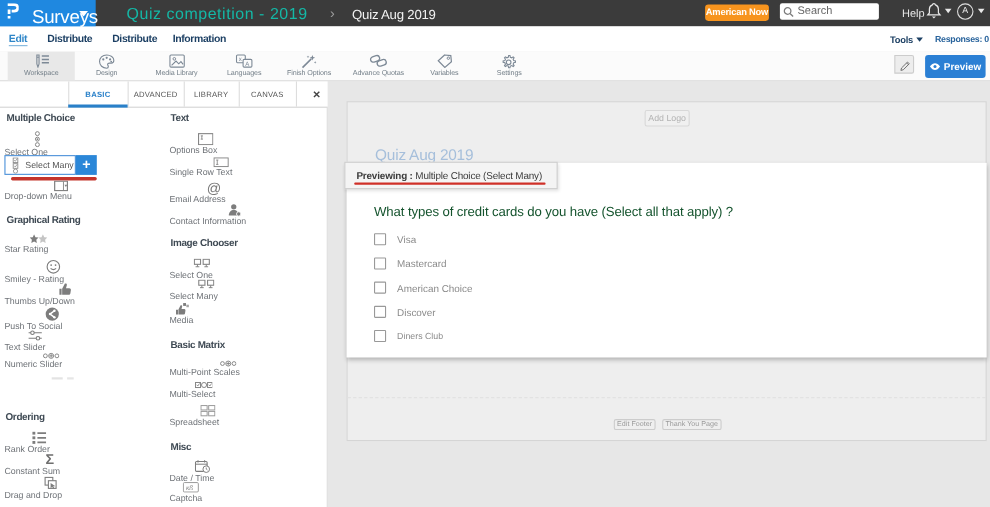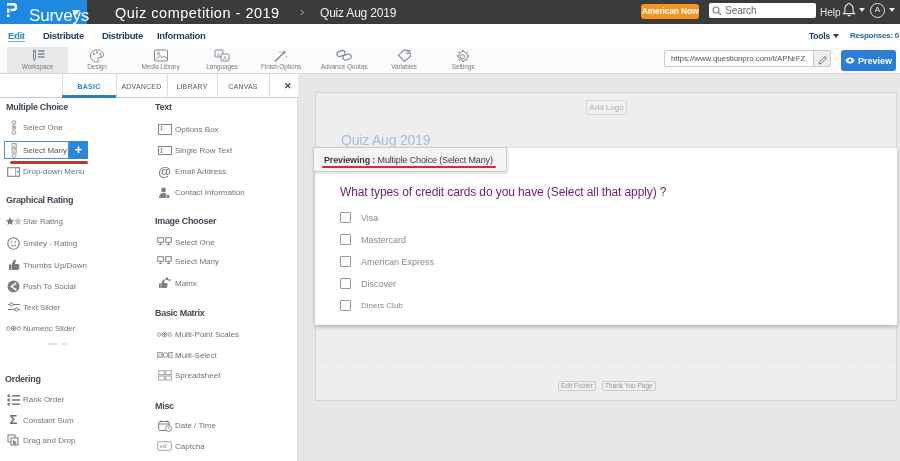--- a/index.html
+++ b/index.html
@@ -3,25 +3,25 @@
 <meta charset="utf-8">
 <style>
   * { margin:0; padding:0; box-sizing:border-box; }
   html,body { width:900px; height:461px; overflow:hidden; }
   body { font-family:"Liberation Sans", sans-serif; position:relative; background:#e7e7e7; }
 
   
   #topbar { position:absolute; left:0; top:0; width:900px; height:24px; background:#3b3b3b; }
   #logo { position:absolute; left:0; top:0; width:87px; height:25px; background:#1f88e0; }
   #surveys { position:absolute; left:29px; top:5.5px; color:#fff; font-size:17px; letter-spacing:-0.2px; }
-  #bc1 { position:absolute; left:115px; top:4.5px; color:#ffffff; font-size:14.5px; letter-spacing:0.5px; }
+  #bc1 { position:absolute; left:115px; top:4.5px; color:#14b8a6; font-size:14.5px; letter-spacing:0.5px; }
   #bcsep { position:absolute; left:300px; top:4px; color:#9b9b9b; font-size:13px; }
   #bc2 { position:absolute; left:320px; top:6px; color:#f2f2f2; font-size:12px; letter-spacing:-0.2px; }
   #upgrade { position:absolute; left:641px; top:4px; width:58px; height:15px; background:#f7941e; border-radius:3px; color:#fff; font-size:8.5px; font-weight:bold; text-align:center; line-height:15px; white-space:nowrap; letter-spacing:-0.2px; }
-  #searchbox { position:absolute; left:709px; top:3px; width:107px; height:15px; background:#fff; border-radius:2px; }
+  #searchbox { position:absolute; left:709px; top:3px; width:90px; height:15px; background:#fff; border-radius:2px; }
   #searchbox span { position:absolute; left:16px; top:2px; font-size:10px; color:#666; }
   #help { position:absolute; left:820px; top:7px; color:#e8e8e8; font-size:10px; }
   #belltri { position:absolute; left:859px; top:8px; width:0; height:0; border-left:3.5px solid transparent; border-right:3.5px solid transparent; border-top:4.5px solid #e8e8e8; }
   #avatar { position:absolute; left:870px; top:2.5px; width:15px; height:15px; border:1.5px solid #ddd; border-radius:50%; color:#eee; font-size:8px; text-align:center; line-height:12px; }
   #avtri { position:absolute; left:889px; top:8px; width:0; height:0; border-left:3.5px solid transparent; border-right:3.5px solid transparent; border-top:4.5px solid #e8e8e8; }
 
   
   #navrow { position:absolute; left:0; top:24px; width:900px; height:23px; background:#fff; }
   .navitem { position:absolute; top:6px; font-size:9.5px; font-weight:bold; color:#1d4064; letter-spacing:-0.35px; white-space:nowrap; }
   #nav-edit { left:8px; color:#2e86c8; border-bottom:1.5px solid #7db4dc; padding-bottom:0px; }
@@ -46,41 +46,41 @@
   .tabsep { position:absolute; top:0; width:1px; height:23px; background:#ddd; }
   #addq { position:absolute; left:8px; top:25px; font-size:8.5px; font-weight:bold; color:#333; letter-spacing:-0.45px; white-space:nowrap; }
   .tab { position:absolute; top:8.5px; font-size:7px; color:#555; letter-spacing:0.2px; text-align:center; white-space:nowrap; }
   #tab-basic { color:#2980c9; font-weight:bold; }
   #tab-basic-line { position:absolute; left:62px; top:21px; width:54px; height:2.5px; background:#2980c9; }
   #tabx { position:absolute; left:284px; top:7px; font-size:9px; font-weight:bold; color:#444; }
 
   
   #sidebar { position:absolute; left:0; top:98px; width:298px; height:363px; background:#fff; border-right:1px solid #ddd; }
   .hdr { position:absolute; font-size:9px; font-weight:bold; color:#3f4a54; letter-spacing:-0.3px; white-space:nowrap; }
-  .item { position:absolute; height:16px; display:flex; align-items:center; }
+  .item { position:absolute; height:16px; display:flex; align-items:flex-end;flex-direction:column; }
   .item .txt { font-size:8px; color:#6e7277; white-space:nowrap; }
   .ic { flex:0 0 auto; display:flex; align-items:center; justify-content:center; }
   .c1 .ic { width:19px; }
   .c2 .ic { width:21px; }
 
   
   #selmany-box { position:absolute; left:4px; top:43px; width:65px; height:18px; background:#fff; border:1px solid #4a90d9; display:flex; align-items:center; }
   #selmany-plus { position:absolute; left:69px; top:43px; width:19px; height:18px; background:#2b87d8; color:#fff; font-size:13px; font-weight:bold; text-align:center; line-height:17px; }
   #selmany-line { position:absolute; left:10px; top:62.5px; width:78px; height:3px; background:#c4342b; border-radius:2px; }
 
   
   #mainbg { position:absolute; left:298px; top:74px; width:602px; height:387px; background:#e7e7e7; }
   #card { position:absolute; left:315px; top:92px; width:582px; height:309px; background:#eeeeee; border:1px solid #d5d5d5; }
   #addlogo { position:absolute; left:586px; top:100px; width:41px; height:15px; border:1px solid #d8d8d8; border-radius:2px; font-size:8px; color:#b2b2b2; text-align:center; line-height:13px; background:#f0f0f0; }
   #qtitle { position:absolute; left:341px; top:132px; font-size:14px; color:#a6bfdb; letter-spacing:-0.2px; }
   #panel { position:absolute; left:315px; top:148px; width:582px; height:177px; background:#fff; box-shadow:0 2px 4px rgba(0,0,0,0.25); }
   #tooltip { position:absolute; left:313px; top:147px; width:194px; height:25px; background:#f4f4f4; border:1px solid #ccc; box-shadow:1px 2px 3px rgba(0,0,0,0.12); }
   #tooltip .tt { position:absolute; left:10px; top:6.5px; font-size:9px; color:#3a3a3a; letter-spacing:-0.15px; white-space:nowrap; }
   #redline { position:absolute; left:322px; top:165.5px; width:174px; height:2.8px; background:#cf3028; border-radius:2px; }
-  #question { position:absolute; left:340px; top:185px; font-size:12px; color:#701a75; letter-spacing:-0.1px; white-space:nowrap; }
+  #question { position:absolute; left:340px; top:185px; font-size:12px; color:#14532d; letter-spacing:-0.1px; white-space:nowrap; }
   .cb { position:absolute; left:340px; width:11px; height:11px; border:1px solid #999; border-radius:1px; background:#fff; }
   .cblbl { position:absolute; left:361px; font-size:9px; color:#8a8a8a; white-space:nowrap; }
   #divider { position:absolute; left:316px; top:361px; width:580px; height:0; border-top:1px dashed #e2e2e2; }
   .footbtn { position:absolute; top:380.5px; height:10.5px; border:1px solid #ccc; border-radius:2px; font-size:6.5px; color:#9a9a9a; text-align:center; line-height:8.5px; background:#efefef; white-space:nowrap; }
 </style>
 </head>
 <body>
   <div id="topbar">
     <div id="bc1">Quiz competition - 2019</div>
     <div id="bcsep">›</div>
@@ -182,21 +182,20 @@
       </svg>
       <div class="lbl">Variables</div>
     </div>
     <div class="tool" style="left:432px;width:62px">
       <svg width="14" height="14" viewBox="0 0 24 24">
         <path d="M12 1.5 L14 1.5 L14.6 4.2 L16.8 5.1 L19.1 3.6 L20.5 5 L19 7.3 L19.9 9.5 L22.6 10.1 L22.6 12.1 L19.9 12.7 L19 14.9 L20.5 17.2 L19.1 18.6 L16.8 17.1 L14.6 18 L14 20.7 L12 20.7 L11.4 18 L9.2 17.1 L6.9 18.6 L5.5 17.2 L7 14.9 L6.1 12.7 L3.4 12.1 L3.4 10.1 L6.1 9.5 L7 7.3 L5.5 5 L6.9 3.6 L9.2 5.1 L11.4 4.2 Z" fill="none" stroke="#7d8996" stroke-width="1.7" transform="translate(-1,1)"></path>
         <circle cx="12" cy="12.1" r="3.6" fill="none" stroke="#7d8996" stroke-width="1.7" transform="translate(-1,1)"></circle>
       </svg>
       <div class="lbl">Settings</div>
     </div>
-    <div id="urlbox">https://www.questionpro.com/t/APNrFZ</div>
     <div id="urlpencil">
       <svg style="position:absolute;left:4px;top:4px" width="10" height="10" viewBox="0 0 10 10">
         <path d="M1 9 L1.6 6.8 L7 1.4 L8.6 3 L3.2 8.4 Z M6.2 2.2 L7.8 3.8" fill="none" stroke="#6f6f6f" stroke-width="0.9"></path>
       </svg>
     </div>
     <div id="preview">
       <svg width="10" height="7" viewBox="0 0 13 9">
         <path d="M0.5 4.5 C2.5 1.5 4.5 0.5 6.5 0.5 C8.5 0.5 10.5 1.5 12.5 4.5 C10.5 7.5 8.5 8.5 6.5 8.5 C4.5 8.5 2.5 7.5 0.5 4.5 Z" fill="#fff"></path>
         <circle cx="6.5" cy="4.5" r="1.8" fill="#2a7fd4"></circle>
       </svg>
@@ -413,21 +412,21 @@
       <span class="txt">Select Many</span>
     </div>
     <div class="item c2" style="left:154px;top:177px">
       <span class="ic">
         <svg width="13" height="12" viewBox="0 0 13 12">
           <path d="M1 6.5 L2.8 6.5 L2.8 11 L1 11 Z M3.2 11 L8 11 Q9.2 11 9.2 9.8 L9.6 7.2 Q9.6 6 8.4 6 L6 6 L6.6 3.6 Q6.8 2.6 5.8 2.6 L5.2 2.6 L3.2 6.3 Z" fill="#7d7d7d"></path>
           <rect x="7.5" y="0.5" width="2.6" height="2.6" fill="#7d7d7d"></rect>
           <rect x="10.4" y="2" width="2.3" height="2.3" fill="#7d7d7d" opacity="0.7"></rect>
         </svg>
       </span>
-      <span class="txt">Matrix</span>
+      <span class="txt">Media</span>
     </div>
     <div class="hdr" style="left:155px;top:210px">Basic Matrix</div>
     <div class="item c2" style="left:154px;top:228.5px">
       <span class="ic">
         <svg width="15" height="7" viewBox="0 0 17 8">
           <circle cx="2.5" cy="4" r="2" fill="none" stroke="#858585" stroke-width="1"></circle>
           <circle cx="8.5" cy="4" r="2.6" fill="none" stroke="#858585" stroke-width="1"></circle>
           <path d="M6.6 4 L10.4 4 M8.5 2.1 L8.5 5.9" stroke="#858585" stroke-width="1"></path>
           <circle cx="14.5" cy="4" r="2" fill="none" stroke="#858585" stroke-width="1"></circle>
         </svg>
@@ -488,20 +487,20 @@
   <div id="tooltip">
     <span class="tt"><b>Previewing :</b> Multiple Choice (Select Many)</span>
   </div>
   <div id="redline"></div>
   <div id="question">What types of credit cards do you have (Select all that apply) ?</div>
   <div class="cb" style="top:212px"></div>
 <div class="cblbl" style="top:213px">Visa</div>
   <div class="cb" style="top:234px"></div>
 <div class="cblbl" style="top:235px">Mastercard</div>
   <div class="cb" style="top:256px"></div>
-<div class="cblbl" style="top:257px">American Express</div>
+<div class="cblbl" style="top:257px">American Choice</div>
   <div class="cb" style="top:278px"></div>
 <div class="cblbl" style="top:279px">Discover</div>
   <div class="cb" style="top:300px"></div>
 <div class="cblbl" style="top:301px;font-size:8px">Diners Club</div>
   <div id="divider"></div>
   <div class="footbtn" style="left:558px;padding:0 2px">Edit Footer</div>
   <div class="footbtn" style="left:602px;padding:0 2px">Thank You Page</div>
 
 </body></html>

